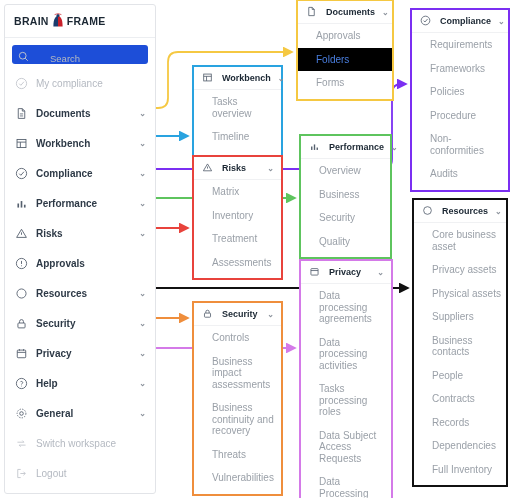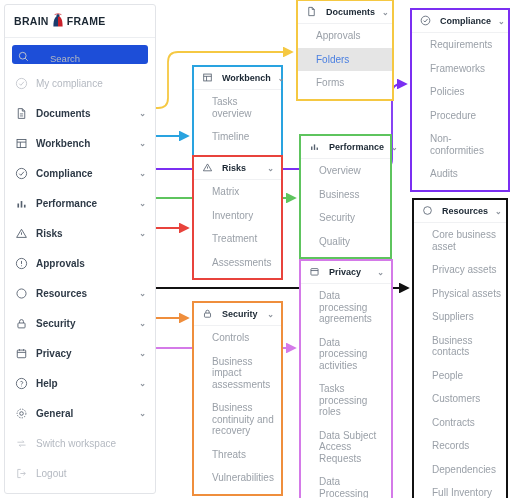--- a/index.html
+++ b/index.html
@@ -53,21 +53,21 @@
   }
   .p-head {
     display:flex; align-items:center; gap:7px; height:23px;
     padding:0 7px 0 8px; font-size:9px; font-weight:bold; color:#1b2733;
     border-bottom:1px solid #f0f1f3;
   }
   .p-head .lbl { flex:1; }
   .p-item {
     font-size:10px; color:#9aa0a8; padding:6px 4px 6px 18px; line-height:11.5px;
   }
-  .p-item.sel { background:#e5e5e5; color:#4a7fe0; }
+  .p-item.sel { background:#000000; color:#4a7fe0; }
 
   
   .c-doc  { border-color:#f5c842; }
   .c-wb   { border-color:#29a3e0; }
   .c-comp { border-color:#7b2ff2; }
   .c-risk { border-color:#e8433c; }
   .c-perf { border-color:#5ec45e; }
   .c-priv { border-color:#d47ae8; }
   .c-sec  { border-color:#ef8e3c; }
   .c-res  { border-color:#111111; }
@@ -458,20 +458,19 @@
         </span>
       <span class="lbl">Resources</span>
       <span class="chev">⌄</span>
     </div>
     <div class="p-item">Core business asset</div>
     <div class="p-item">Privacy assets</div>
     <div class="p-item">Physical assets</div>
     <div class="p-item">Suppliers</div>
     <div class="p-item">Business contacts</div>
     <div class="p-item">People</div>
-    <div class="p-item">Customers</div>
     <div class="p-item">Contracts</div>
     <div class="p-item">Records</div>
     <div class="p-item">Dependencies</div>
     <div class="p-item">Full Inventory</div>
   </div>
 
 </div>
 
 </body></html>

